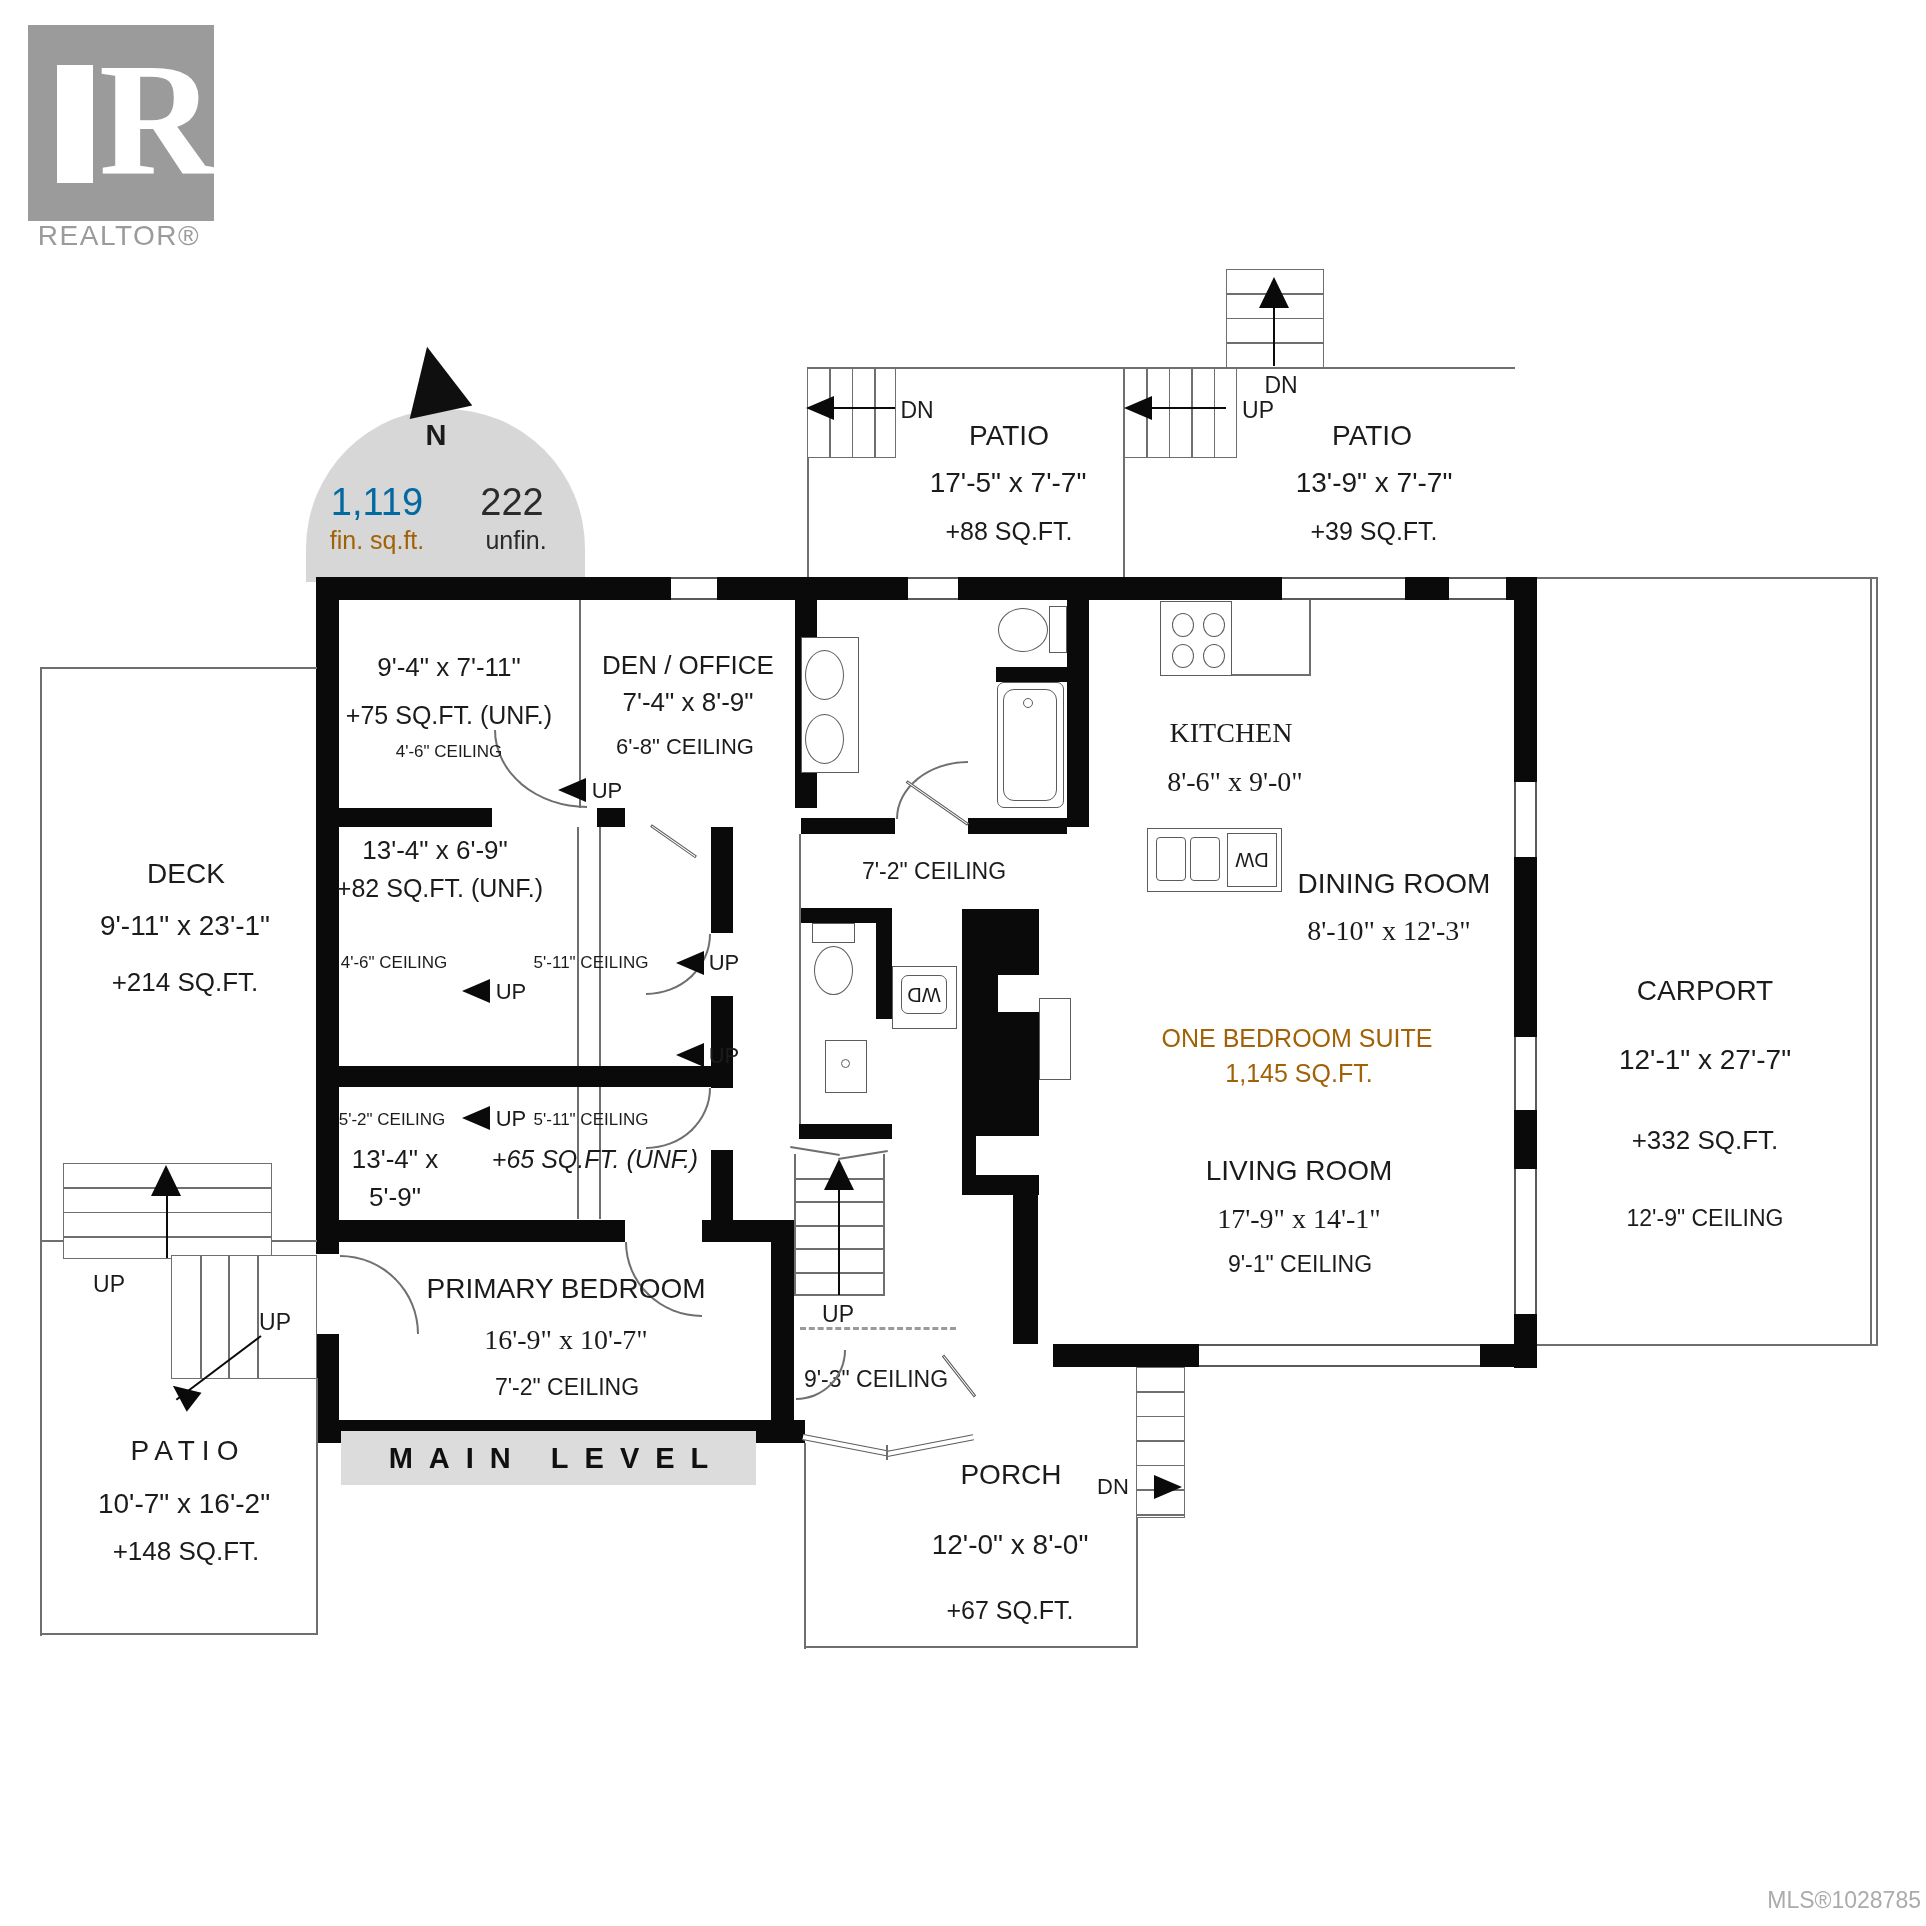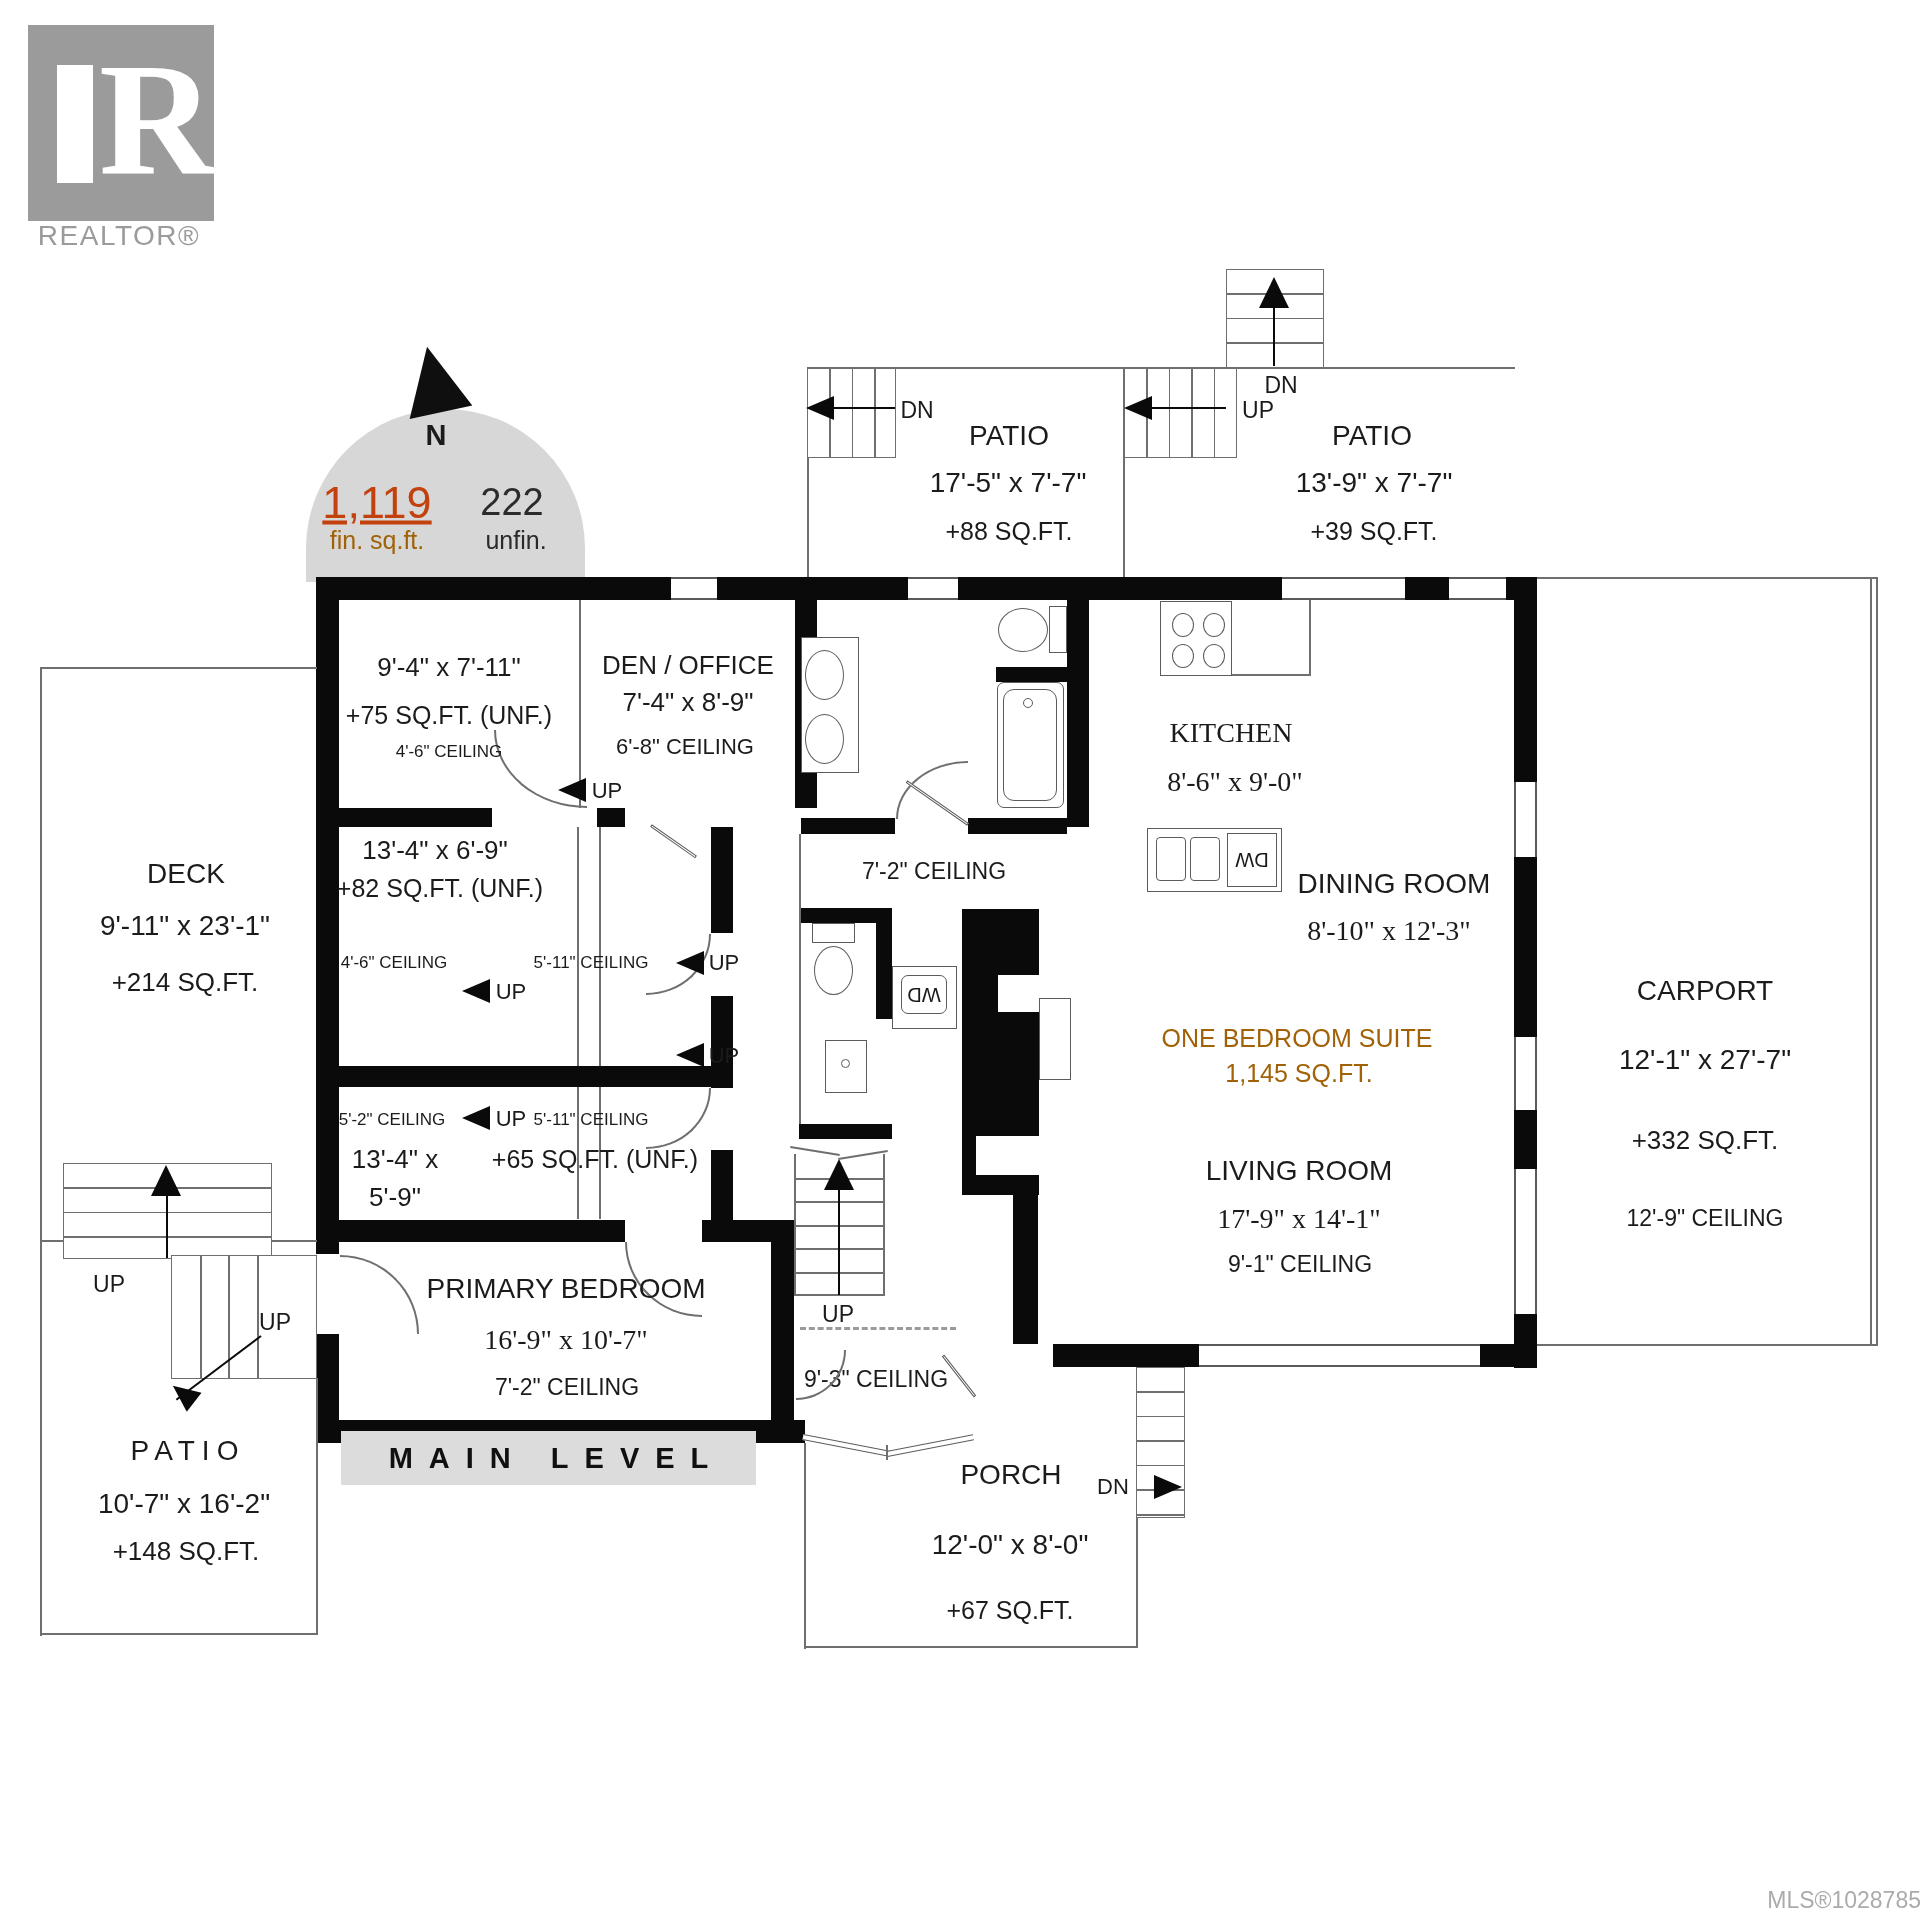--- a/index.html
+++ b/index.html
@@ -35,21 +35,21 @@
 
   <div style="position:absolute;left:28px;top:25px;width:186px;height:196px;background:#9b9b9b;">
     <div style="position:absolute;left:29px;top:40px;width:36px;height:118px;background:#fff;"></div>
     <div style="position:absolute;left:71px;top:3px;font-family:'Liberation Serif',serif;font-weight:bold;font-size:161px;color:#fff;">R</div>
   </div>
   <div class="lbl" style="left:119px;top:236px;font-size:28px;letter-spacing:1.5px;color:#9b9b9b;">REALTOR®</div>
 
   <div style="position:absolute;left:306px;top:409px;width:279px;height:173px;background:#d7d7d7;border-radius:140px 140px 0 0;"></div>
   <div class="tri" style="left:402px;top:346px;border-left:32px solid transparent;border-right:32px solid transparent;border-bottom:67px solid #0f0f0f;transform:rotate(-12deg);"></div>
   <div class="lbl" style="left:436px;top:435px;font-size:29px;font-weight:bold;">N</div>
-  <div class="lbl" style="left:377px;top:502px;font-size:45px;color:#c2410c;text-decoration:underline;">1,119</div>
+  <div class="lbl" style="left:377px;top:502px;font-size:38px;color:#0369a1;">1,119</div>
   <div class="lbl" style="left:377px;top:540px;font-size:25px;color:#a16207;">fin. sq.ft.</div>
   <div class="lbl" style="left:512px;top:502px;font-size:38px;color:#2b2b2b;">222</div>
   <div class="lbl" style="left:516px;top:540px;font-size:25px;color:#2b2b2b;">unfin.</div>
 
   <div class="tl" style="left:807px;top:367px;width:317px;height:2px;"></div>
   <div class="tl" style="left:807px;top:367px;width:2px;height:211px;"></div>
   <div class="tl" style="left:1124px;top:367px;width:391px;height:2px;"></div>
   <div class="tl" style="left:1123px;top:367px;width:2px;height:211px;"></div>
 
   <div class="stair st-v" style="left:807px;top:368px;width:89px;height:90px;"></div>
@@ -171,21 +171,21 @@
   <div class="lbl f44" style="left:511px;top:992px;">UP</div>
 
   <div class="wall" style="left:339px;top:1066px;width:386px;height:21px;"></div>
 
   <div class="lbl f34" style="left:392px;top:1119px;">5'-2" CEILING</div>
   <div class="tri tri-left" style="left:462px;top:1106px;"></div>
   <div class="lbl f44" style="left:511px;top:1119px;">UP</div>
   <div class="lbl f34" style="left:591px;top:1119px;">5'-11" CEILING</div>
   <div class="lbl f52" style="left:395px;top:1159px;">13'-4" x</div>
   <div class="lbl f52" style="left:395px;top:1197px;">5'-9"</div>
-  <div class="lbl f50" style="left:595px;top:1159px;">+65 SQ.FT. (UNF.)</div>
+  <div class="lbl f50" style="left:595px;top:1159px;font-style:italic;">+65 SQ.FT. (UNF.)</div>
 
   <div class="wall" style="left:711px;top:827px;width:22px;height:106px;"></div>
   <div class="wall" style="left:711px;top:996px;width:22px;height:92px;"></div>
   <div class="wall" style="left:711px;top:1150px;width:22px;height:70px;"></div>
   <div class="arc" style="left:646px;top:934px;width:65px;height:61px;border-right:2px solid #6f6f6f;border-bottom:2px solid #6f6f6f;border-bottom-right-radius:100% 100%;"></div>
   <div class="arc" style="left:646px;top:1088px;width:65px;height:61px;border-right:2px solid #6f6f6f;border-bottom:2px solid #6f6f6f;border-bottom-right-radius:100% 100%;"></div>
   <div class="tri tri-left" style="left:676px;top:951px;"></div>
   <div class="lbl f44" style="left:724px;top:963px;">UP</div>
   <div class="tri tri-left" style="left:676px;top:1043px;"></div>
   <div class="lbl f44" style="left:724px;top:1056px;">UP</div>

